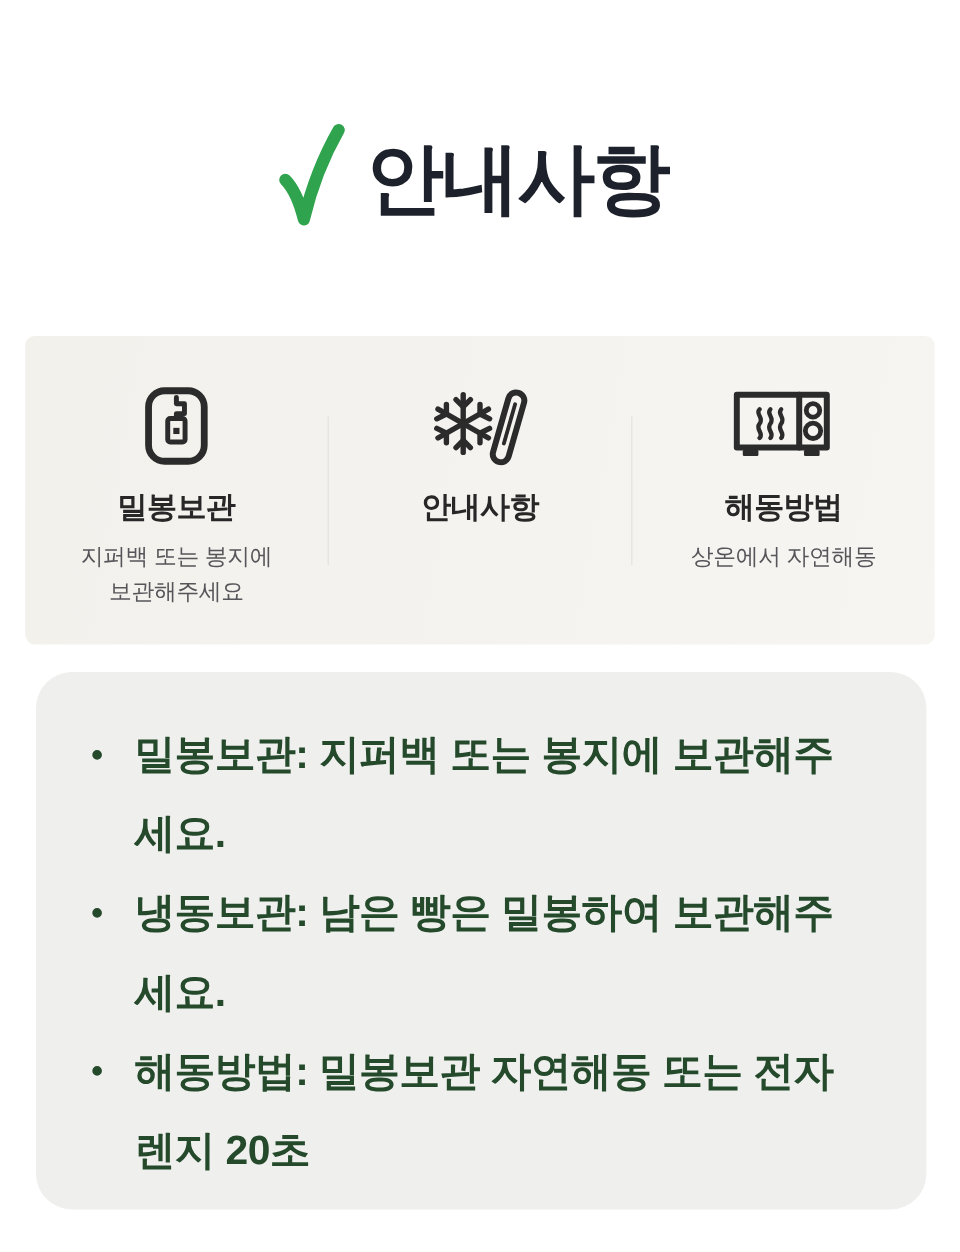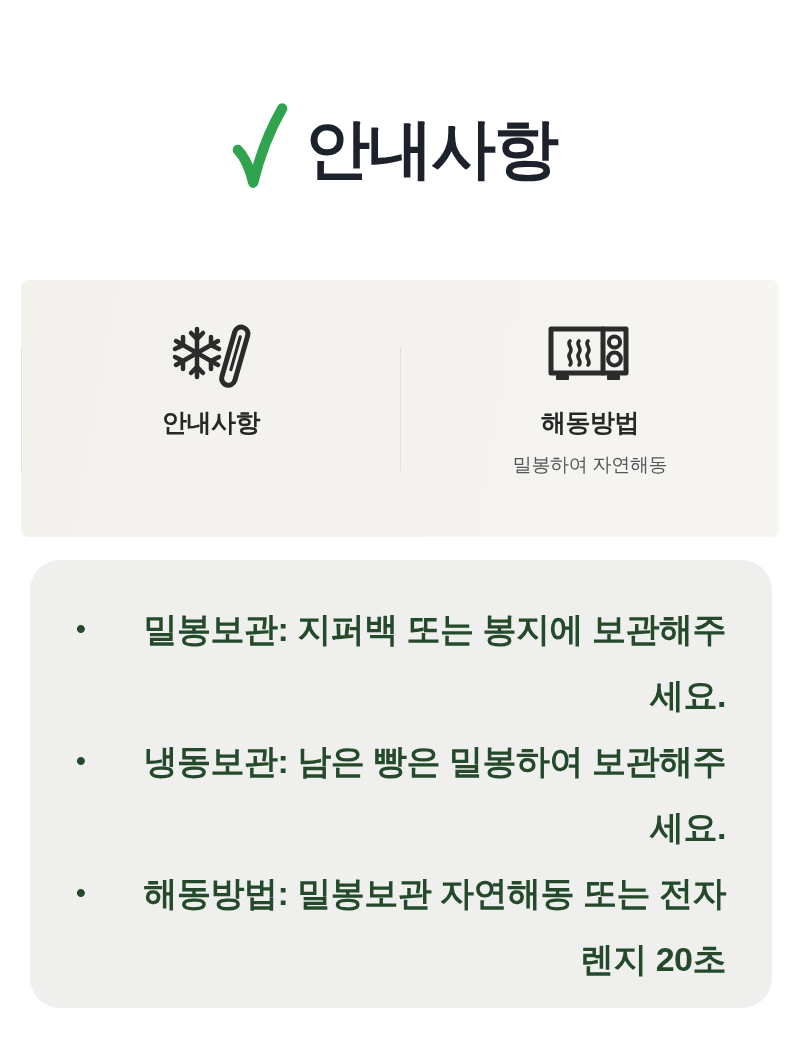--- a/index.html
+++ b/index.html
@@ -112,36 +112,51 @@
     line-height: 66px;
     letter-spacing: -0.5px;
   }
   .bullet-dot {
     flex: none;
     width: 36px;
     font-size: 28px;
     line-height: 66px;
     color: #24492b;
   }
-  .notice-text { flex: 1; word-break: normal; text-align: right; }
+  .notice-text { flex: 1; word-break: normal; }
 </style>
 </head>
 <body>
 
 <div class="page">
 
   <div class="title-row">
     <svg class="check-icon" viewBox="0 0 60 96" aria-hidden="true">
       <path d="M7 50 Q17 60 23 84 Q33 42 53 7" stroke="#2fa34d" stroke-width="10.5" fill="none" stroke-linecap="round" stroke-linejoin="round"></path>
     </svg>
     <h1 class="page-title">안내사항</h1>
   </div>
 
   <div class="info-band">
 
+    <div class="info-col">
+      <div class="icon-wrap">
+        <svg width="54" height="66" viewBox="0 0 52 64" aria-hidden="true">
+          <rect class="ico" x="3.5" y="3.5" width="45" height="57" rx="13" stroke-width="5.5"></rect>
+          <path class="ico" d="M26 9 L26 14 L32.5 14 L32.5 22 L26 22 L26 26" stroke-width="4"></path>
+          <rect class="ico" x="19" y="26" width="14" height="19" rx="2" stroke-width="4"></rect>
+          <rect x="23.5" y="33.5" width="5" height="5" fill="#2b2b2b" stroke="none"></rect>
+        </svg>
+      </div>
+      <div class="info-title">밀봉보관</div>
+      <div class="info-desc">
+        <span>지퍼백 또는 봉지에</span><br>
+        <span>보관해주세요</span>
+      </div>
+    </div>
 
     <div class="v-divider"></div>
 
     <div class="info-col">
       <div class="icon-wrap">
         <svg width="86" height="74" viewBox="0 0 86 74" aria-hidden="true">
 
           <g stroke="#2b2b2b" stroke-width="4.5" stroke-linecap="round" fill="none">
             <line x1="29" y1="11" x2="29" y2="59"></line>
             <line x1="8" y1="23" x2="50" y2="47"></line>
@@ -176,21 +191,21 @@
             <path d="M22 16 c-4 4 4 7 0 12 c-4 5 4 8 0 12"></path>
             <path d="M31 16 c-4 4 4 7 0 12 c-4 5 4 8 0 12"></path>
             <path d="M40 16 c-4 4 4 7 0 12 c-4 5 4 8 0 12"></path>
           </g>
           <rect x="8" y="50" width="13" height="5" rx="1" fill="#2b2b2b" stroke="none"></rect>
           <rect x="59" y="50" width="13" height="5" rx="1" fill="#2b2b2b" stroke="none"></rect>
         </svg>
       </div>
       <div class="info-title">해동방법</div>
       <div class="info-desc">
-        <span>밀봉하여 자연해동</span><br>
+        <span>상온에서 자연해동</span><br>
       </div>
     </div>
 
   </div>
 
   <div class="notice-box">
     <ul class="notice-list">
       <li class="notice-item">
         <span class="bullet-dot">•</span>
         <span class="notice-text">밀봉보관: 지퍼백 또는 봉지에 보관해주세요.</span>

